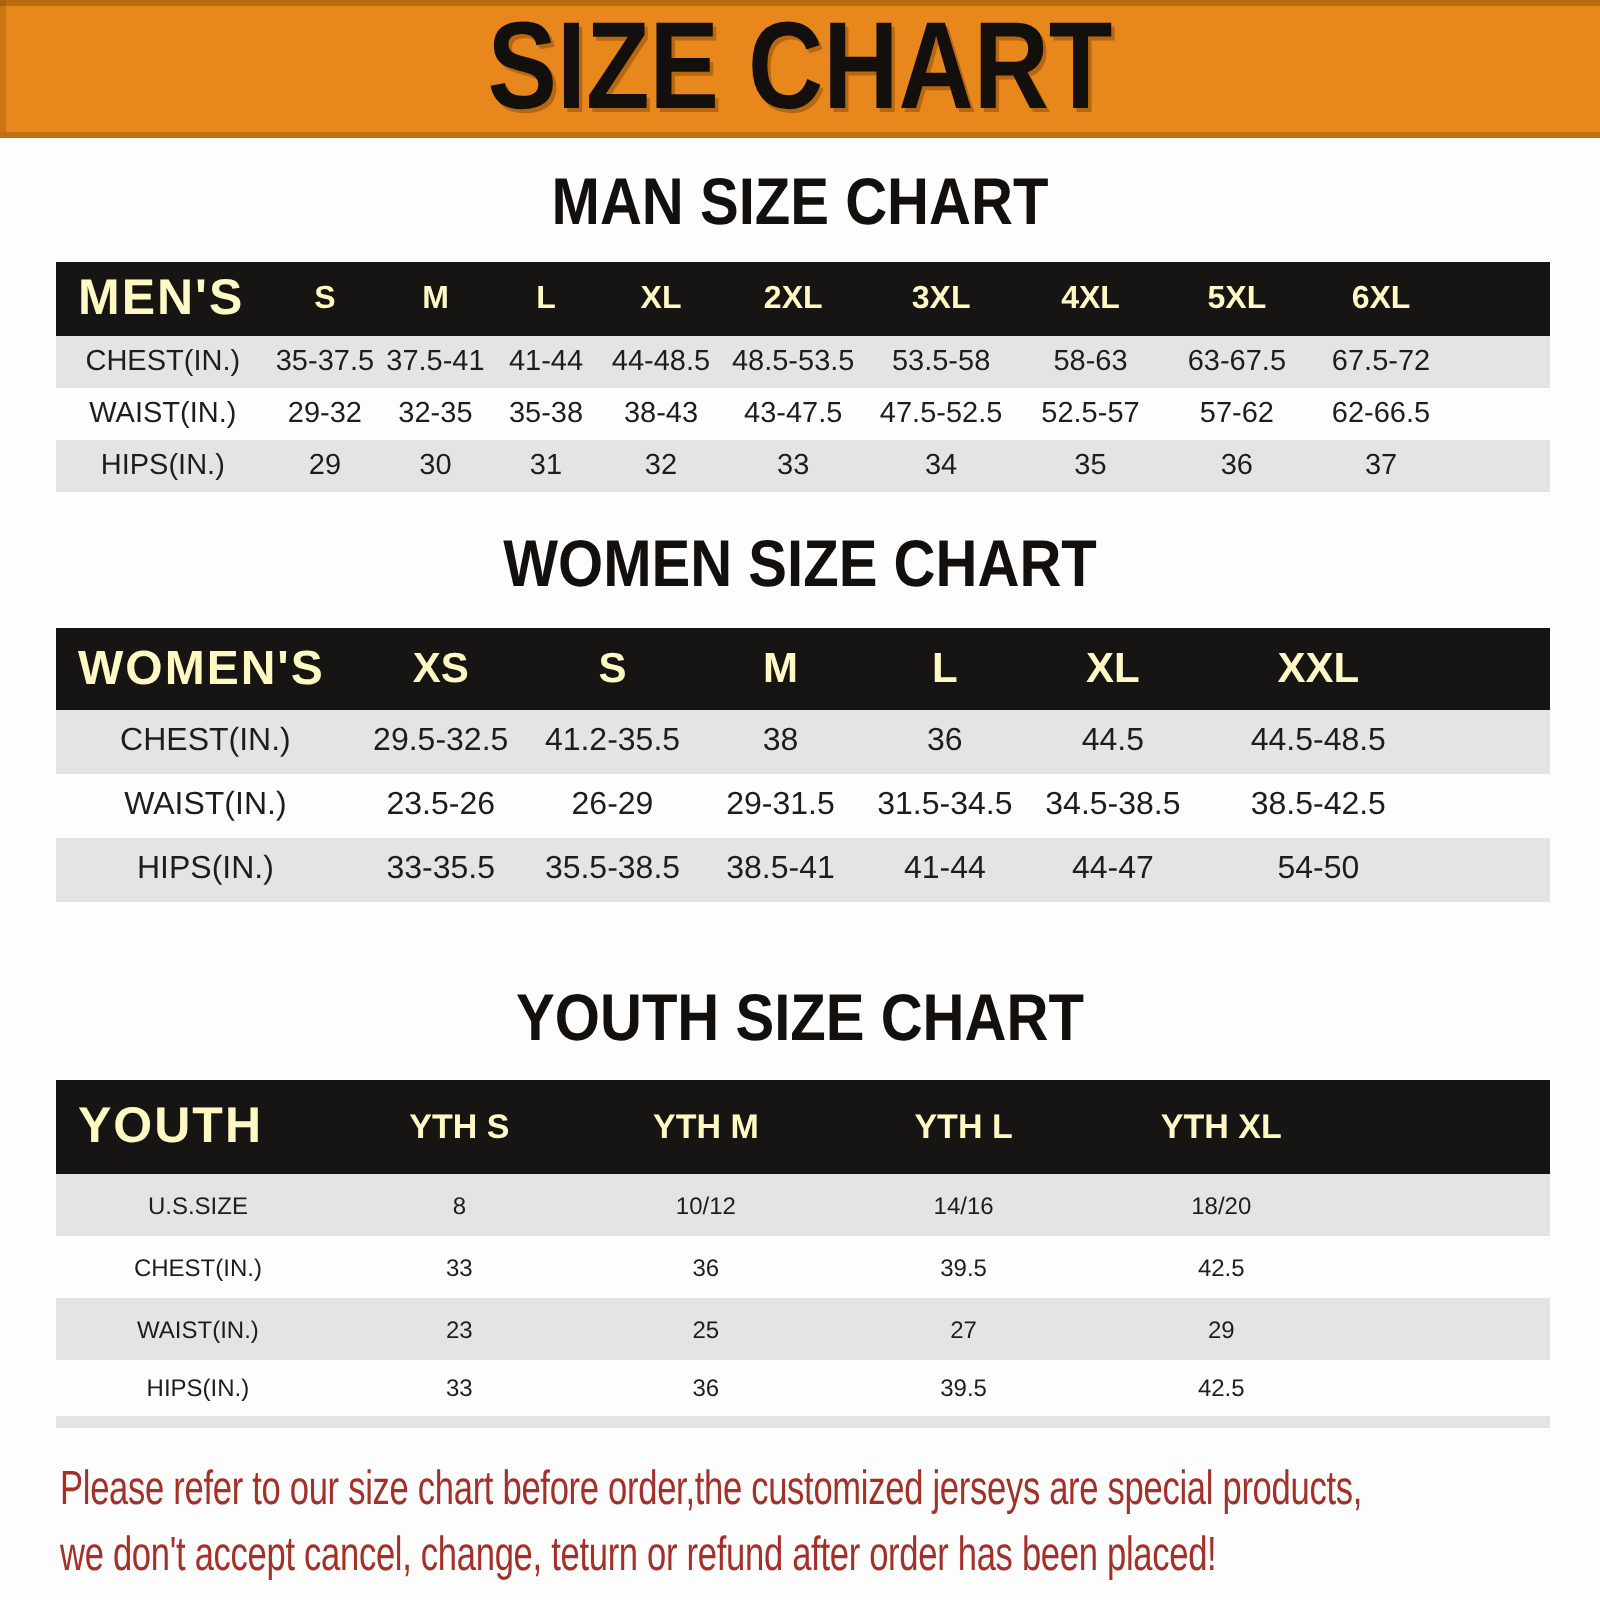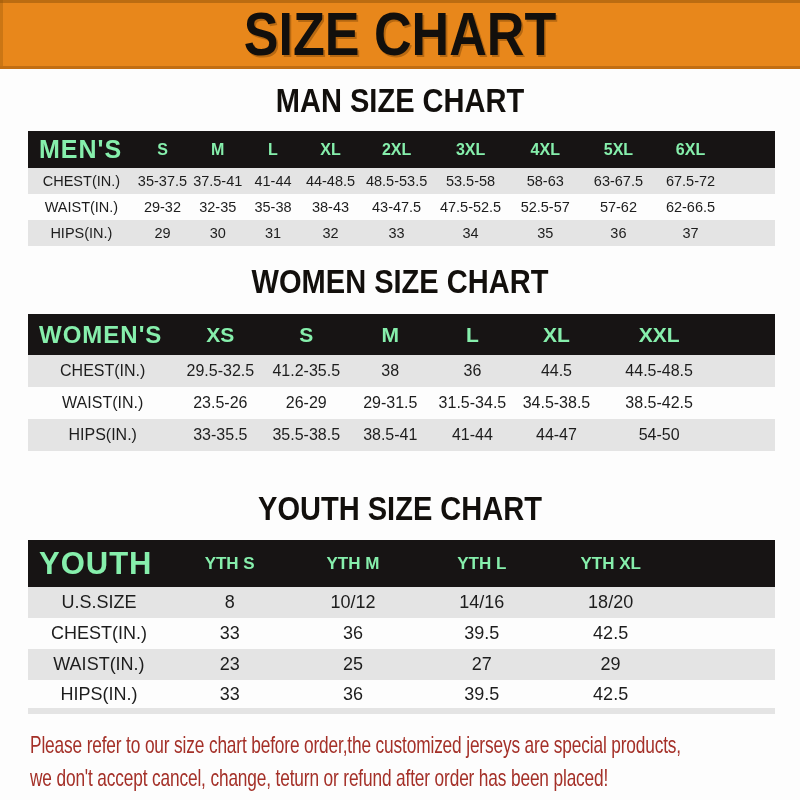--- a/index.html
+++ b/index.html
@@ -41,41 +41,41 @@
   #women-title { margin: 18px 0 14px; }
   #youth-title { margin: 40px 0 13px; }
 
   
   .size-table table {
     width: 747px; margin-left: 28px;
     border-collapse: collapse; table-layout: fixed;
   }
   .size-table thead th {
     background: var(--header-bar, #171414);
-    color: #86efac; font-weight: bold;
+    color: #fef9c3; font-weight: bold;
     text-align: center; padding: 0;
   }
   .size-table thead th:first-child {
     text-align: left; padding-left: 11px; letter-spacing: 1px;
   }
   .size-table tbody td { text-align: center; padding: 0; color: #1d1d1d; }
   .size-table tbody tr:nth-child(odd)  { background: var(--row-alt, #e4e4e4); }
   .size-table tbody tr:nth-child(even) { background: var(--row-base, #fdfdfd); }
 
   .men   thead th { height: 37px; font-size: 16px; }
   .men   thead th:first-child { font-size: 25px; }
   .men   tbody td { height: 26px; font-size: 14.5px; }
 
   .women thead th { height: 41px; font-size: 21px; }
   .women thead th:first-child { font-size: 24px; }
   .women tbody td { height: 32px; font-size: 16px; }
 
   .youth thead th { height: 47px; font-size: 17px; }
-  .youth thead th:first-child { font-size: 31px; }
-  .youth tbody td { height: 31px; font-size: 18px; }
+  .youth thead th:first-child { font-size: 25px; }
+  .youth tbody td { height: 31px; font-size: 12px; }
   .youth table { border-bottom: 6px solid var(--row-alt, #e4e4e4); }
 
   
   .disclaimer { margin: 14px 0 14px 30px; }
   .disclaimer p {
     margin: 0;
     font-size: 24px; line-height: 33px;
     letter-spacing: -0.2px;
     color: var(--disclaimer-red, #a43028);
     white-space: nowrap;

